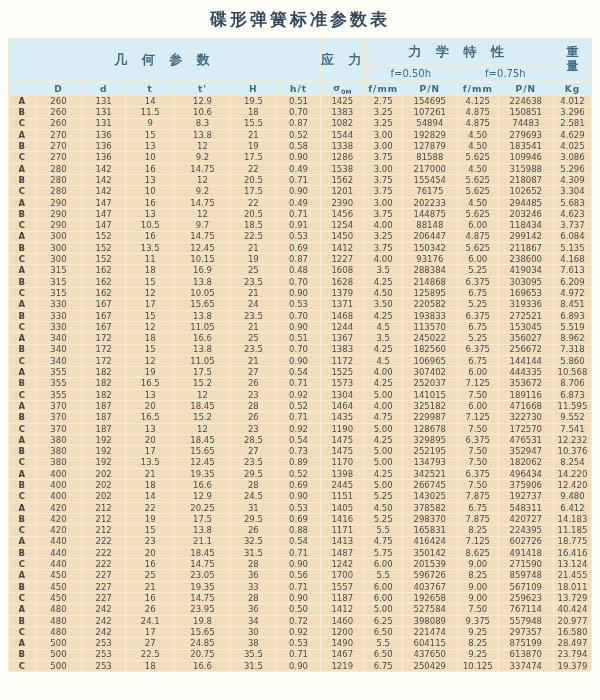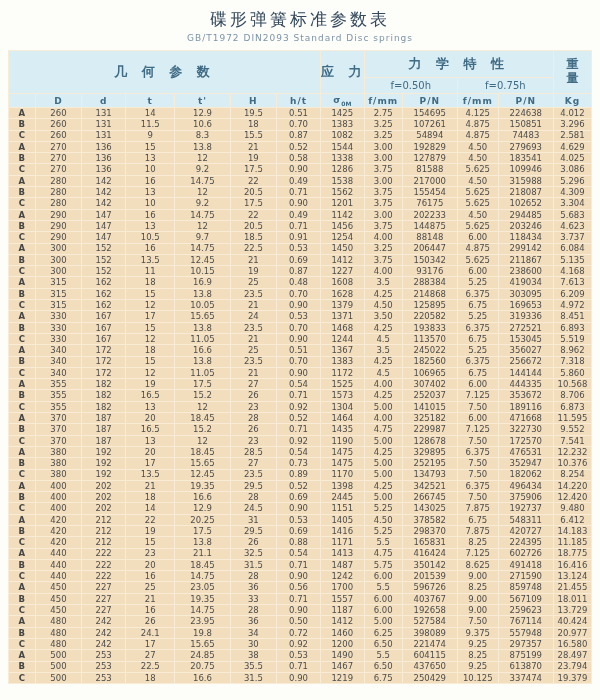--- a/index.html
+++ b/index.html
@@ -6,21 +6,21 @@
   body {
     width:600px; height:700px;
     background:#fdfdfa;
     font-family:"DejaVu Sans", sans-serif;
     overflow:hidden;
   }
   .page { padding-top:8px; }
   .title {
     text-align:center;
     font-size:17px;
-    font-weight:normal;
+    font-weight:bold;
     color:#34495d;
     letter-spacing:3px;
   }
   .subtitle {
     text-align:center;
     font-size:9px;
     color:#7d93a9;
     letter-spacing:1px;
     margin-top:2px;
   }
@@ -56,21 +56,20 @@
     overflow:hidden;
     white-space:nowrap;
   }
   tbody td.type-cell { color:#454545; font-weight:bold; }
 </style>
 </head>
 <body>
 
 <div class="page">
   <div class="title">碟形弹簧标准参数表</div>
-  <div class="subtitle">GB/T1972  DIN2093  Standard  Disc springs</div>
 
   <table class="spring-table">
     <colgroup>
       <col style="width:4.5%">
         <col style="width:8%">
         <col style="width:7.5%">
       <col style="width:8.5%">
         <col style="width:9.5%">
         <col style="width:8%">
       <col style="width:7.5%">
@@ -245,21 +244,21 @@
           <td class="value-cell">3.304</td>
         </tr>
         <tr>
           <td class="type-cell">A</td>
           <td class="value-cell">290</td>
           <td class="value-cell">147</td>
           <td class="value-cell">16</td>
           <td class="value-cell">14.75</td>
           <td class="value-cell">22</td>
           <td class="value-cell">0.49</td>
-          <td class="value-cell">1142</td>
+          <td class="value-cell">2390</td>
           <td class="value-cell">3.00</td>
           <td class="value-cell">202233</td>
           <td class="value-cell">4.50</td>
           <td class="value-cell">294485</td>
           <td class="value-cell">5.683</td>
         </tr>
         <tr>
           <td class="type-cell">B</td>
           <td class="value-cell">290</td>
           <td class="value-cell">147</td>

